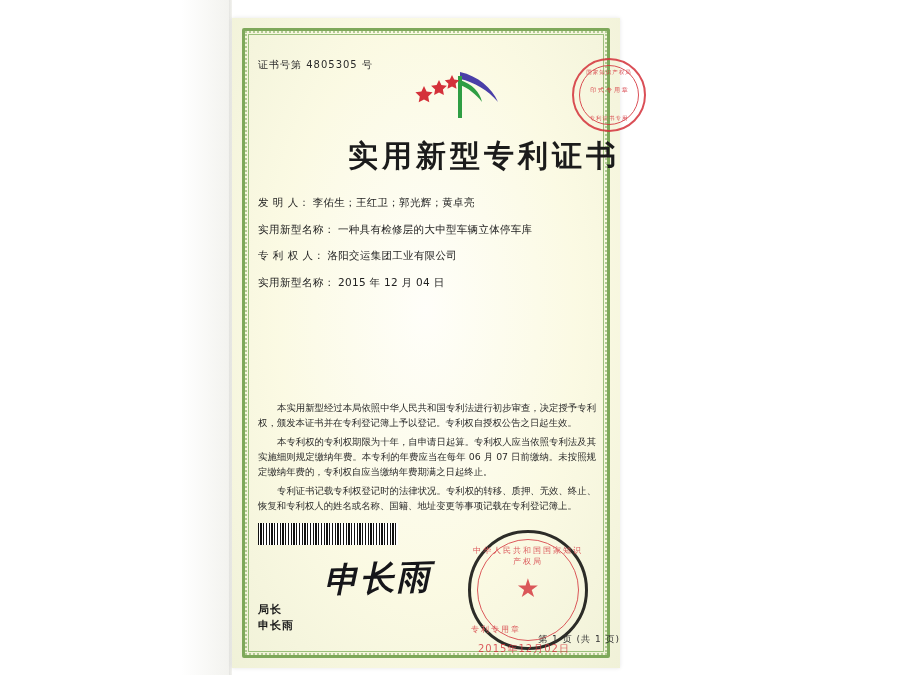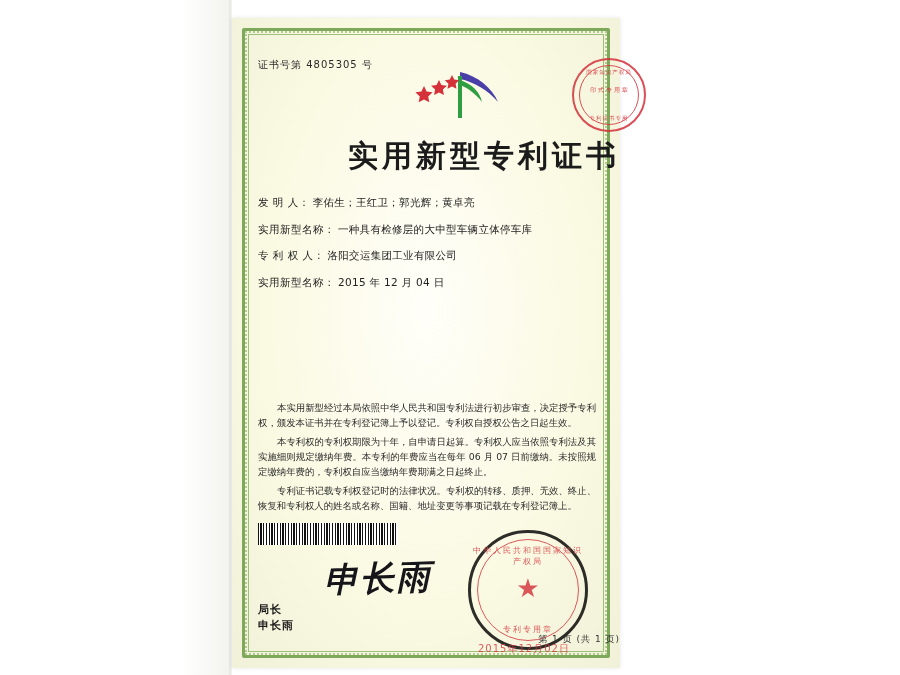--- a/index.html
+++ b/index.html
@@ -294,21 +294,20 @@
     top: 12px;
     text-align: center;
     font-size: 8px;
     color: #d4343c;
     letter-spacing: 2px;
   }
   .seal-main .arc-bottom {
     position: absolute;
     left: 0; right: 0;
     bottom: 12px;
-    text-align: center;
     font-size: 8px;
     color: #d4343c;
     letter-spacing: 2px;
     margin-top: 40px;
   }
 
   
   .seal-date {
     position: absolute;
     left: 246px;

